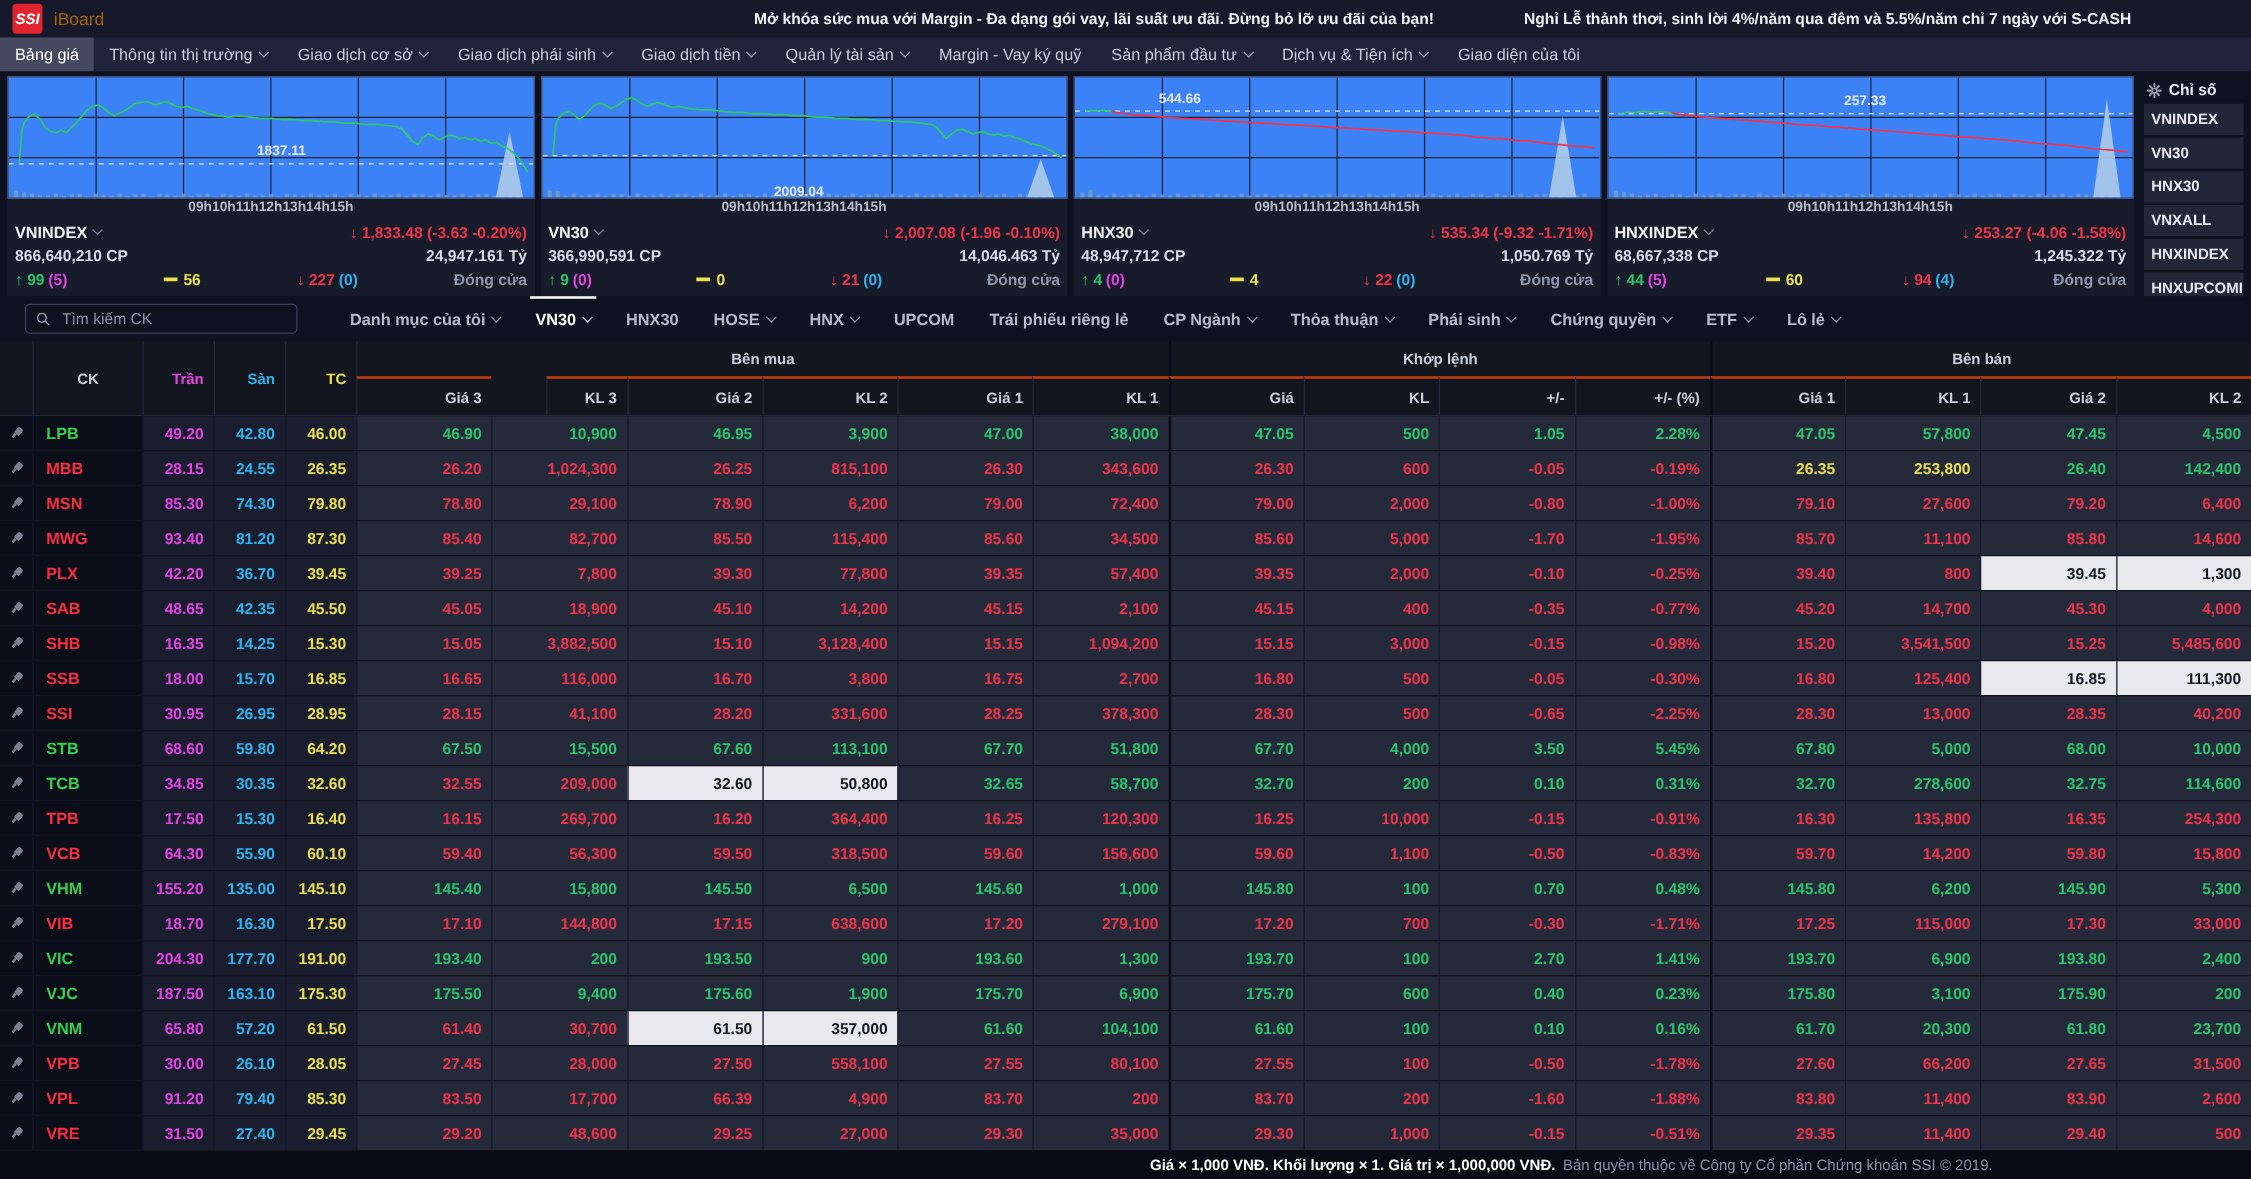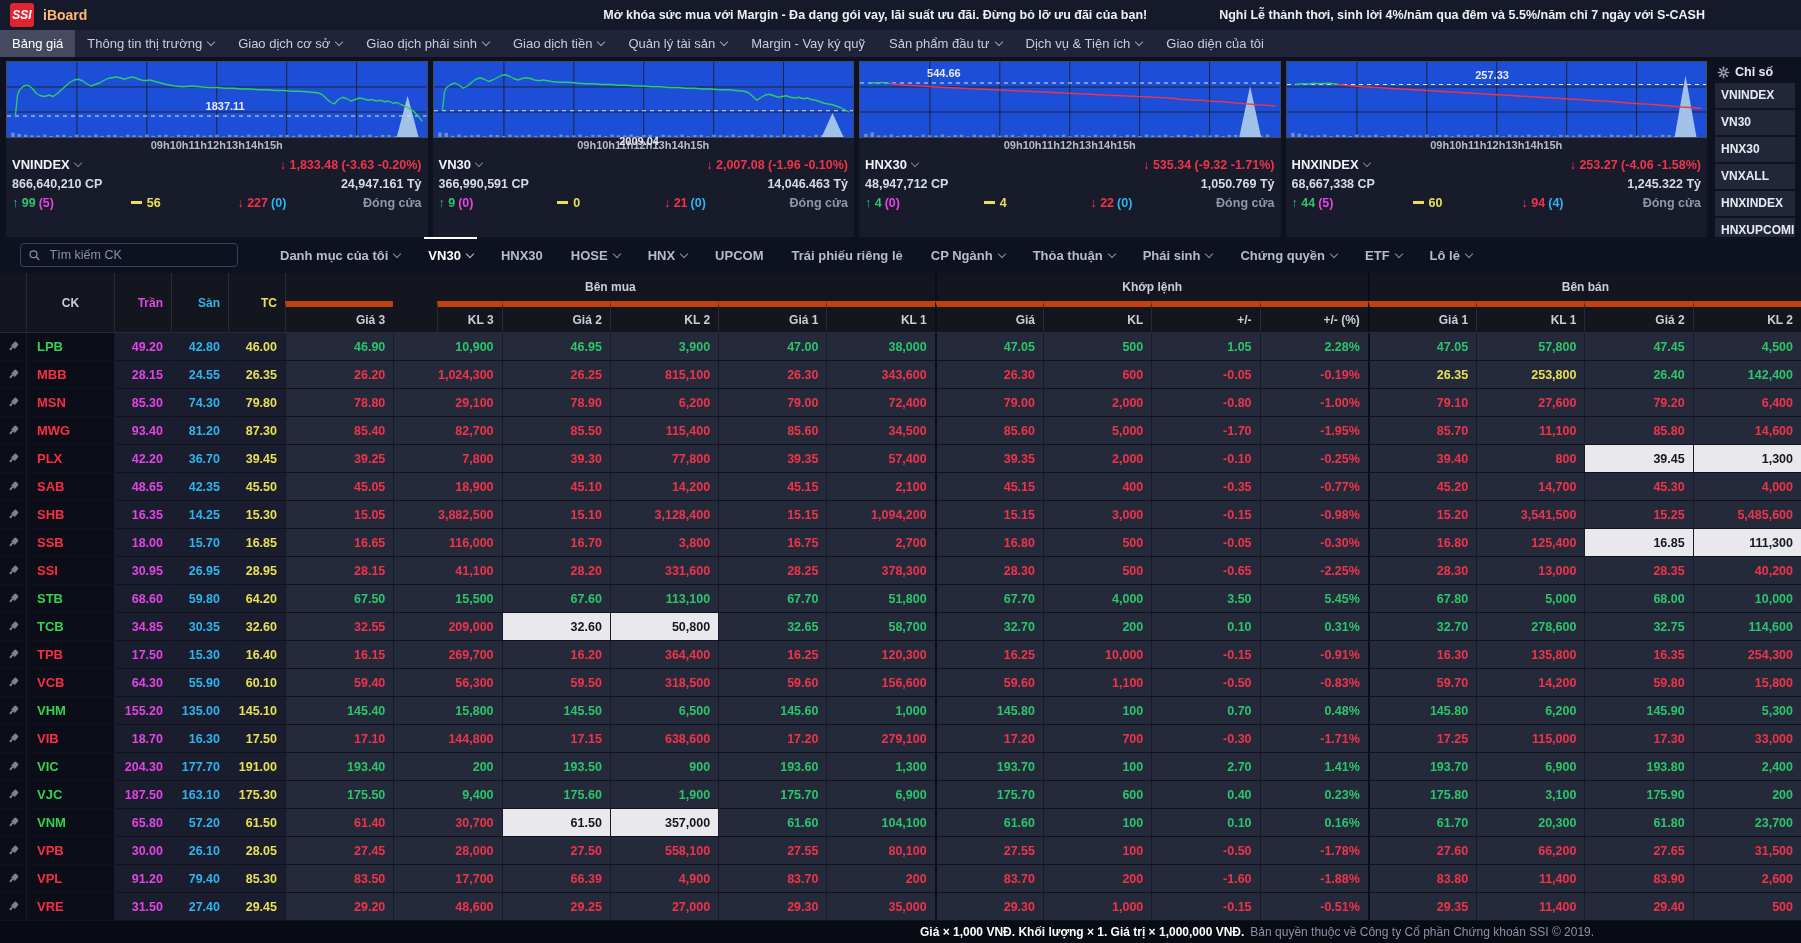--- a/index.html
+++ b/index.html
@@ -3,34 +3,34 @@
 <meta charset="utf-8">
 <style>
   html,body{margin:0;padding:0}
   body{width:1801px;height:943px;overflow:hidden;background:#0e1120;
        font-family:"Liberation Sans","DejaVu Sans",sans-serif;
        -webkit-font-smoothing:antialiased}
   
   #topbar{height:30px;background:#151929;display:flex;align-items:center;padding:0 10px;box-sizing:border-box}
   .logo{width:24px;height:24px;background:#e0252e;border-radius:3px;color:#fff;font-weight:bold;
         font-size:12px;font-style:italic;display:flex;align-items:center;justify-content:center;margin-right:9px;flex:none}
-  .apptitle{color:#fdba74;font-size:14px;font-weight:bold}
+  .apptitle{color:#a16207;font-size:14px;font-weight:normal}
   #promos{margin-left:auto;display:flex;gap:72px;padding-right:86px}
   .promo{color:#eef0f6;font-size:12.5px;font-weight:bold;white-space:nowrap}
   
   #menubar{height:27px;background:#20243a;display:flex;align-items:stretch}
   .mitem{display:flex;align-items:center;padding:0 12px;color:#c7ccde;font-size:13px;font-weight:normal;
          cursor:pointer;white-space:nowrap;gap:6px}
   .mitem.active{background:#454a61;color:#fff}
   .crt{display:inline-block;width:5px;height:5px;border-right:1.5px solid currentColor;
        border-bottom:1.5px solid currentColor;transform:rotate(45deg);margin-top:-3px;opacity:.75}
   
   #chartsrow{height:180px;display:flex;padding:4px 6px 0 6px;gap:5px;box-sizing:border-box}
   .panel{flex:1;min-width:0;background:#171b2a;display:flex;flex-direction:column}
-  .chart{position:relative;height:77px;background:#1d4ed8;border:1px solid #434961;box-sizing:border-box;flex:none}
+  .chart{position:relative;height:98px;background:#3b82f6;border:1px solid #434961;box-sizing:border-box;flex:none}
   .chart svg{width:100%;height:100%;display:block}
   .reflabel{position:absolute;color:#e6e9f3;font-size:11px;font-weight:bold;transform:translateX(-50%);pointer-events:none}
   .times{height:16px;display:flex;justify-content:center;padding:1px 5px 0;color:#b6bbcc;
          font-size:11px;font-weight:bold;flex:none}
   .srow{height:19px;display:flex;align-items:center;justify-content:space-between;padding:0 6px;
         font-size:12.5px;font-weight:bold;flex:none}
   .iname{color:#f0f2f8;font-size:13px;display:flex;align-items:center;gap:5px;cursor:pointer}
   .iname .crt{color:#9aa0b5}
   .ichange{color:#f1334a}
   .ivol,.ival{color:#d7dbe8}
@@ -57,21 +57,21 @@
   .tab{position:relative;height:100%;display:flex;align-items:center;padding:0 14px;color:#b6bbcd;
        font-size:13px;font-weight:bold;cursor:pointer;white-space:nowrap;gap:6px}
   .tab.active{color:#fff}
   .tab.active::before{content:"";position:absolute;top:0;left:10px;right:10px;height:2px;background:#fff}
   
   :root{--cols:26px 88px 57px 57px 57px repeat(14,1fr)}
   #thead{display:grid;grid-template-columns:var(--cols);grid-template-rows:28px 31px;background:#13161f;
          height:60px;box-sizing:border-box;border-bottom:1px solid #262b3c;width:1801px}
   .th{display:flex;align-items:center;justify-content:center;color:#c9cedb;font-size:12px;font-weight:bold;
       border-left:1px solid #252a3a;box-sizing:border-box;white-space:nowrap;overflow:hidden}
-  .colh{justify-content:flex-end;padding-right:8px;border-top:6px solid #c2410c}
+  .colh{justify-content:flex-end;padding-right:8px;border-top:2px solid #c2410c}
   .lh{justify-content:flex-end;padding-right:8px}
   .pinh{grid-area:1/1/3/2;border-left:none}
   .ckh{grid-area:1/2/3/3}
   .tranh{grid-area:1/3/3/4}
   .sanh{grid-area:1/4/3/5}
   .tch{grid-area:1/5/3/6}
   .gbuy{grid-area:1/6/2/12}
   .gmatch{grid-area:1/12/2/16}
   .gsell{grid-area:1/16/2/20}
   #tbody{width:1801px}

